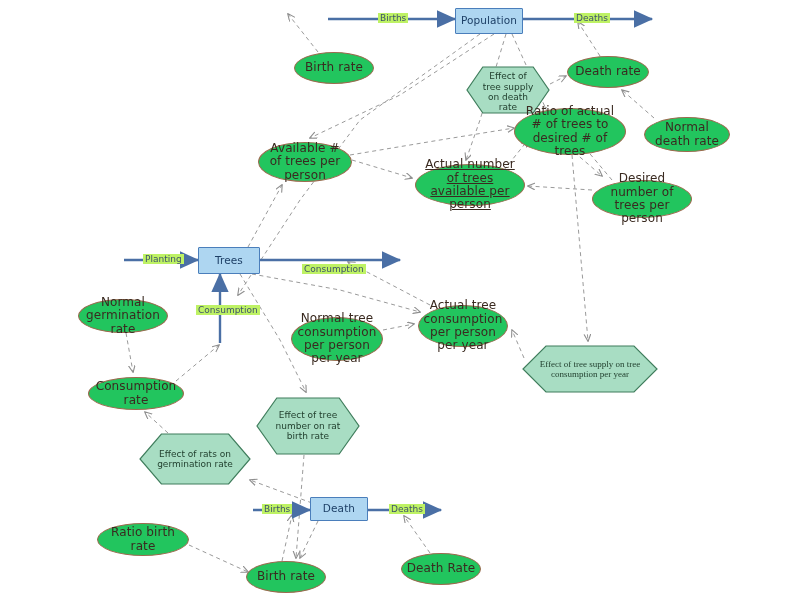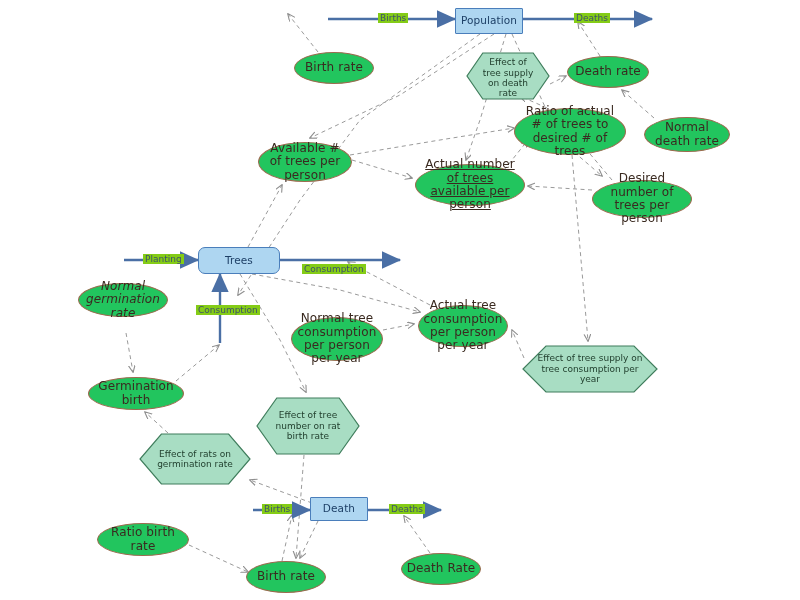--- a/index.html
+++ b/index.html
@@ -83,21 +83,21 @@
     font-size: 9px;
     color: #22402f;
     line-height: 1.15;
     box-sizing: border-box;
     padding: 0 14px;
   }
   .flowlabel {
     position: absolute;
     font-size: 9px;
     color: #3d536b;
-    background: #84cc16;
+    background: #bef264;
     padding: 0 2px;
     white-space: nowrap;
     z-index: 4;
   }
 </style>
 </head>
 <body>
 
 <div id="canvas">
 
@@ -150,35 +150,35 @@
         <line x1="220" y1="343" x2="220" y2="274" stroke="#4a6fa5" stroke-width="2.4" marker-end="url(#flowhead)"></line>
         <line x1="253" y1="510" x2="310" y2="510" stroke="#4a6fa5" stroke-width="2.4" marker-end="url(#flowhead)"></line>
         <line x1="368" y1="510" x2="441" y2="510" stroke="#4a6fa5" stroke-width="2.4" marker-end="url(#flowhead)"></line>
       </g>
   </svg>
 
   <div id="stocks-layer">
       <div class="node stock" style="left: 455px; top: 8px; width: 68px; height: 26px;">
         <span class="lbl">Population</span>
       </div>
-      <div class="node stock" style="left: 198px; top: 247px; width: 82px; height: 27px; border-radius: 7px;">
+      <div class="node stock" style="left: 198px; top: 247px; width: 62px; height: 27px;">
         <span class="lbl">Trees</span>
       </div>
       <div class="node stock" style="left: 310px; top: 497px; width: 58px; height: 24px;">
         <span class="lbl">Death</span>
       </div>
     </div>
   <div id="lookups-layer">
-      <div class="hexwrap" style="left: 466px; top: 52px; width: 84px; height: 52px;">
+      <div class="hexwrap" style="left: 466px; top: 66px; width: 84px; height: 52px;">
         <svg width="84" height="48" viewBox="0 0 84 48">
           <polygon points="16.8,1 67.2,1 83,24 67.2,47 16.8,47 1,24" fill="#a8ddc3" stroke="#3f7d5c" stroke-width="1.2"></polygon>
         </svg>
         <div class="hexlabel">Effect of tree supply on death rate</div>
       </div>
-      <div class="hexwrap" style="left: 522px; top: 345px; width: 136px; height: 48px;">
+      <div class="hexwrap" style="left: 522px; top: 345px; width: 136px; height: 48px; font-family: Liberation Serif, serif;">
         <svg width="136" height="48" viewBox="0 0 136 48">
           <polygon points="24,1 112,1 135,24 112,47 24,47 1,24" fill="#a8ddc3" stroke="#3f7d5c" stroke-width="1.2"></polygon>
         </svg>
         <div class="hexlabel">Effect of tree supply on tree consumption per year</div>
       </div>
       <div class="hexwrap" style="left: 256px; top: 397px; width: 104px; height: 58px;">
         <svg width="104" height="58" viewBox="0 0 104 58">
           <polygon points="20.8,1 83.2,1 103,29 83.2,57 20.8,57 1,29" fill="#a8ddc3" stroke="#3f7d5c" stroke-width="1.2"></polygon>
         </svg>
         <div class="hexlabel">Effect of tree number on rat birth rate</div>
@@ -211,25 +211,25 @@
       </div>
       <div class="node ellipse" style="left: 258px; top: 142px; width: 94px; height: 40px;">
         <span class="lbl">Available # of trees per person</span>
       </div>
       <div class="node ellipse" style="left: 418px; top: 305px; width: 90px; height: 42px;">
         <span class="lbl">Actual tree consumption per person per year</span>
       </div>
       <div class="node ellipse" style="left: 291px; top: 317px; width: 92px; height: 44px;">
         <span class="lbl">Normal tree consumption per person per year</span>
       </div>
-      <div class="node ellipse" style="left: 78px; top: 283px; width: 90px; height: 34px; font-style: italic;">
+      <div class="node ellipse" style="left: 78px; top: 299px; width: 90px; height: 34px;">
         <span class="lbl">Normal germination rate</span>
       </div>
       <div class="node ellipse" style="left: 88px; top: 377px; width: 96px; height: 33px;">
-        <span class="lbl">Germination birth</span>
+        <span class="lbl">Consumption rate</span>
       </div>
       <div class="node ellipse" style="left: 97px; top: 523px; width: 92px; height: 33px;">
         <span class="lbl">Ratio birth rate</span>
       </div>
       <div class="node ellipse" style="left: 246px; top: 561px; width: 80px; height: 32px;">
         <span class="lbl">Birth rate</span>
       </div>
       <div class="node ellipse" style="left: 401px; top: 553px; width: 80px; height: 32px;">
         <span class="lbl">Death Rate</span>
       </div>

